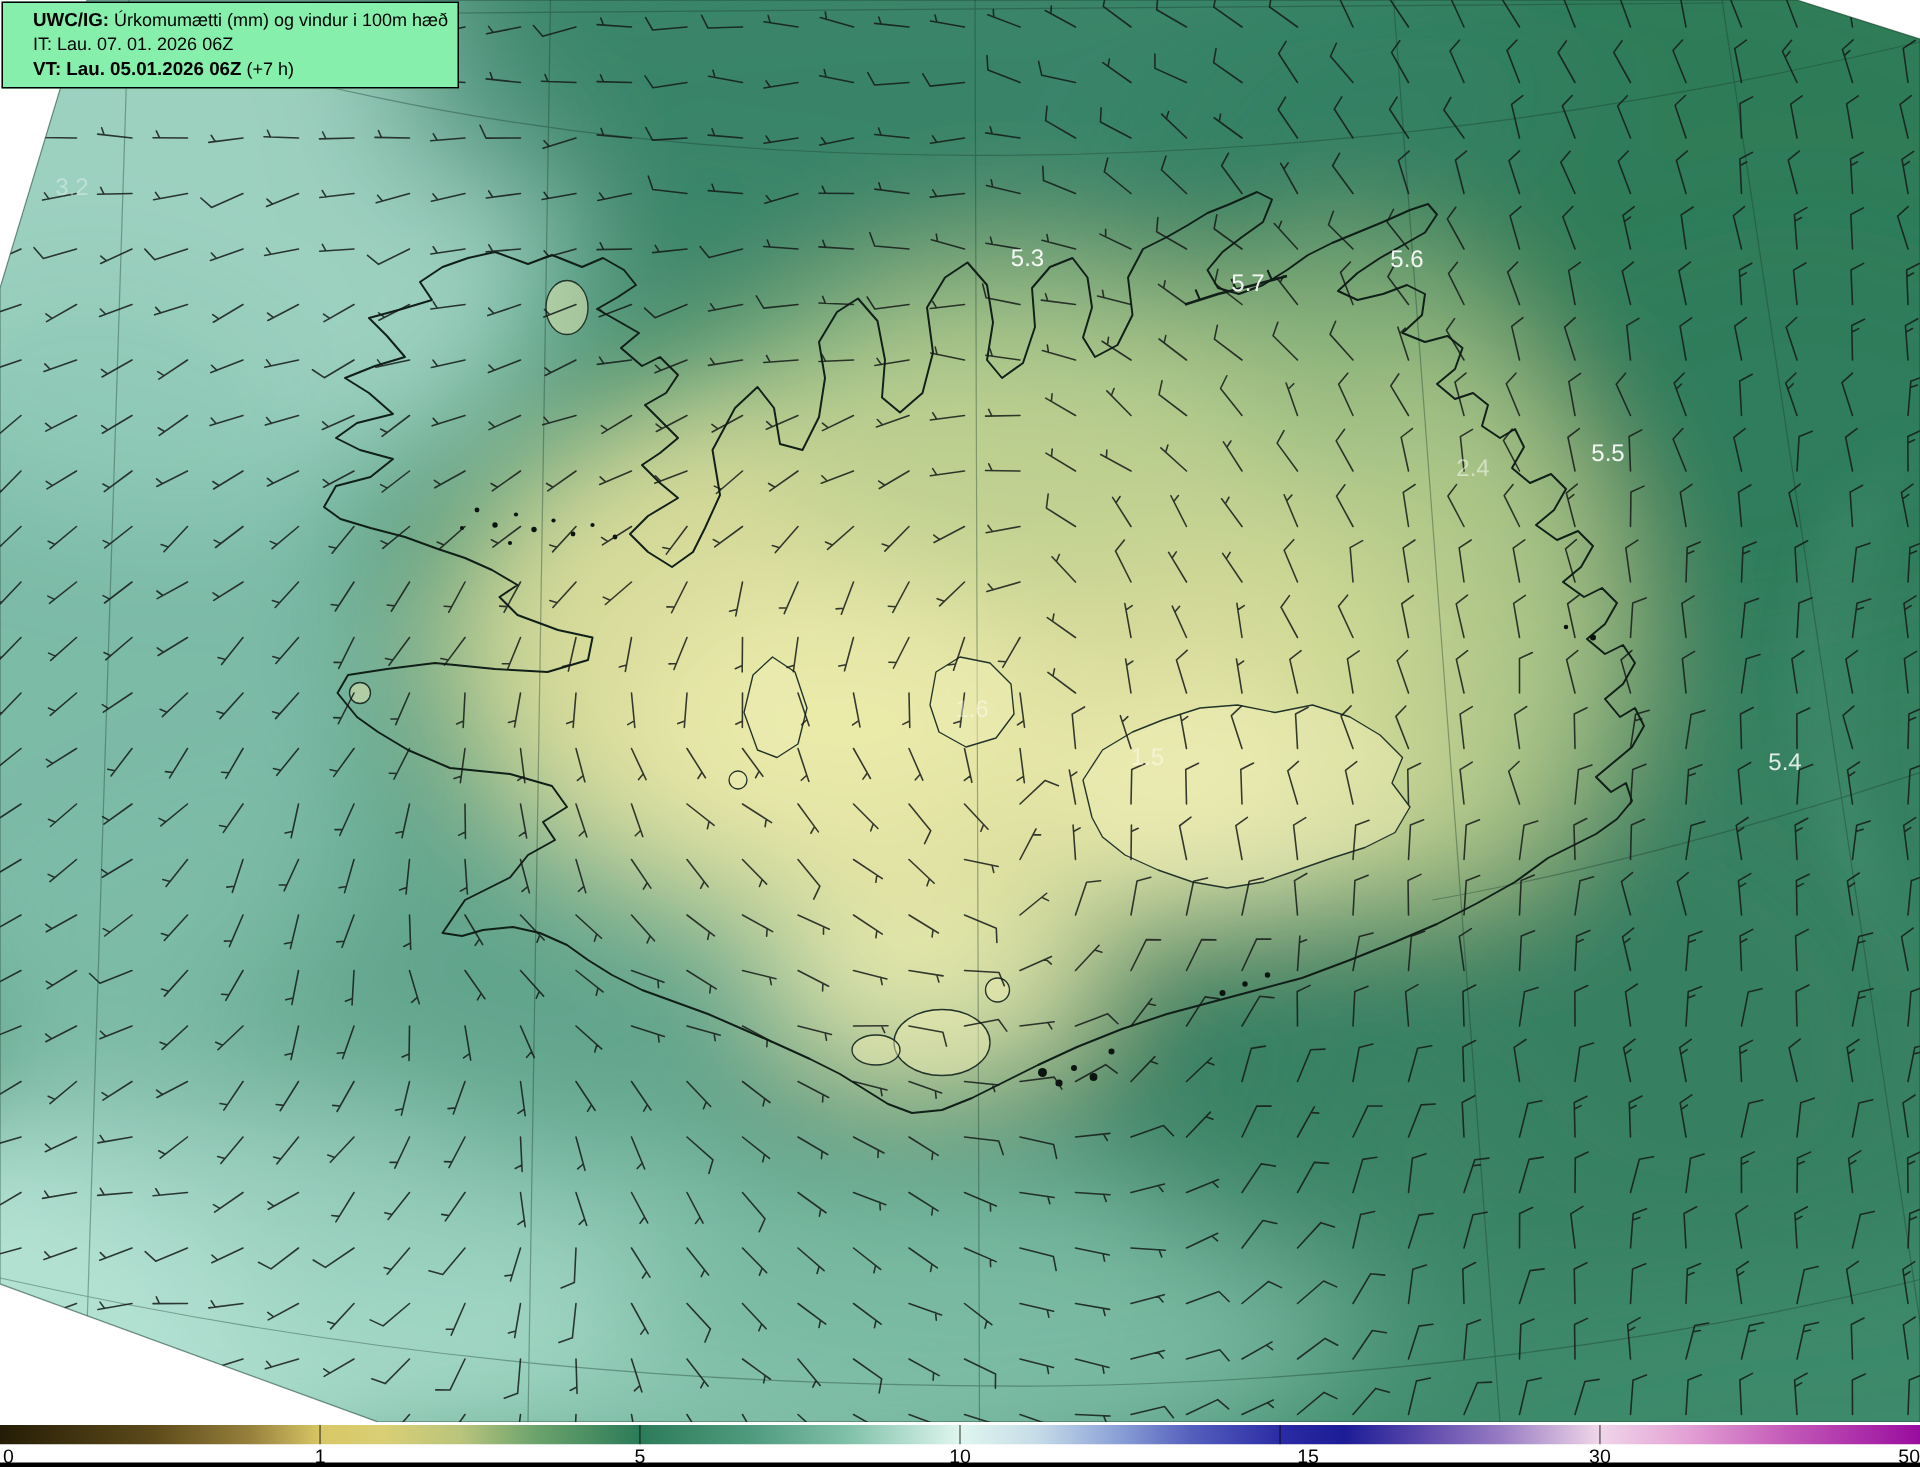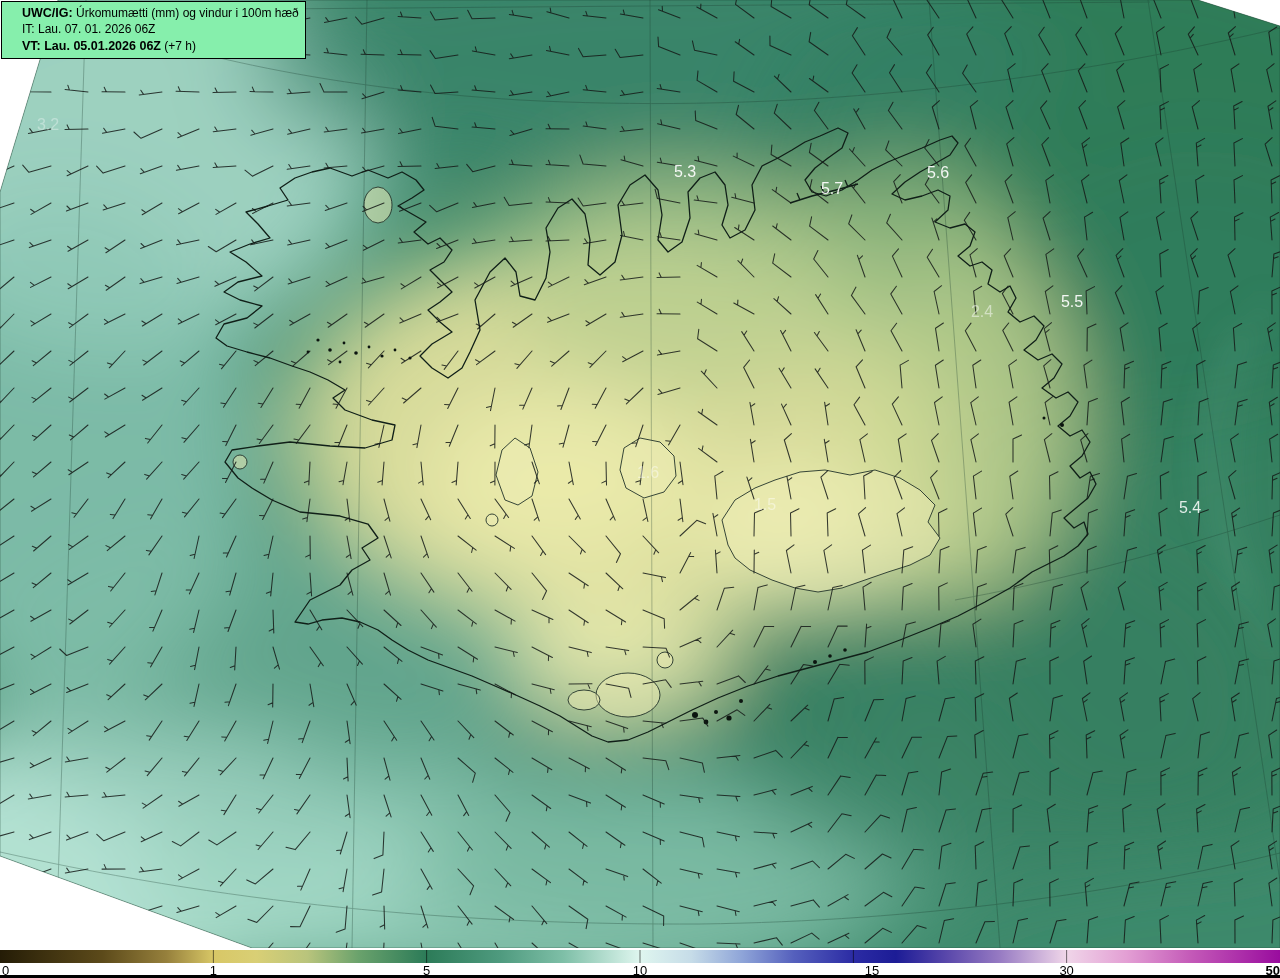--- a/index.html
+++ b/index.html
@@ -216,17 +216,17 @@
           <line x1="1066.624" x2="1066.624" y1="0" y2="13"></line>
         </g>
     </svg>
     <div id="cb-labels">
         <span class="cb-tick-label first" style="left: 2px;">0</span>
         <span class="cb-tick-label" style="left: 213.376px;">1</span>
         <span class="cb-tick-label" style="left: 426.624px;">5</span>
         <span class="cb-tick-label" style="left: 640px; text-align: right;">10</span>
         <span class="cb-tick-label" style="left: 872px;">15</span>
         <span class="cb-tick-label" style="left: 1066.62px;">30</span>
-        <span class="cb-tick-label last" style="left: 1280px; font-weight: bold;">50</span>
+        <span class="cb-tick-label last" style="left: 1280px;">50</span>
       </div>
   </div>
   <div id="bottom-bar"></div>
 </div>
 
 </body></html>

